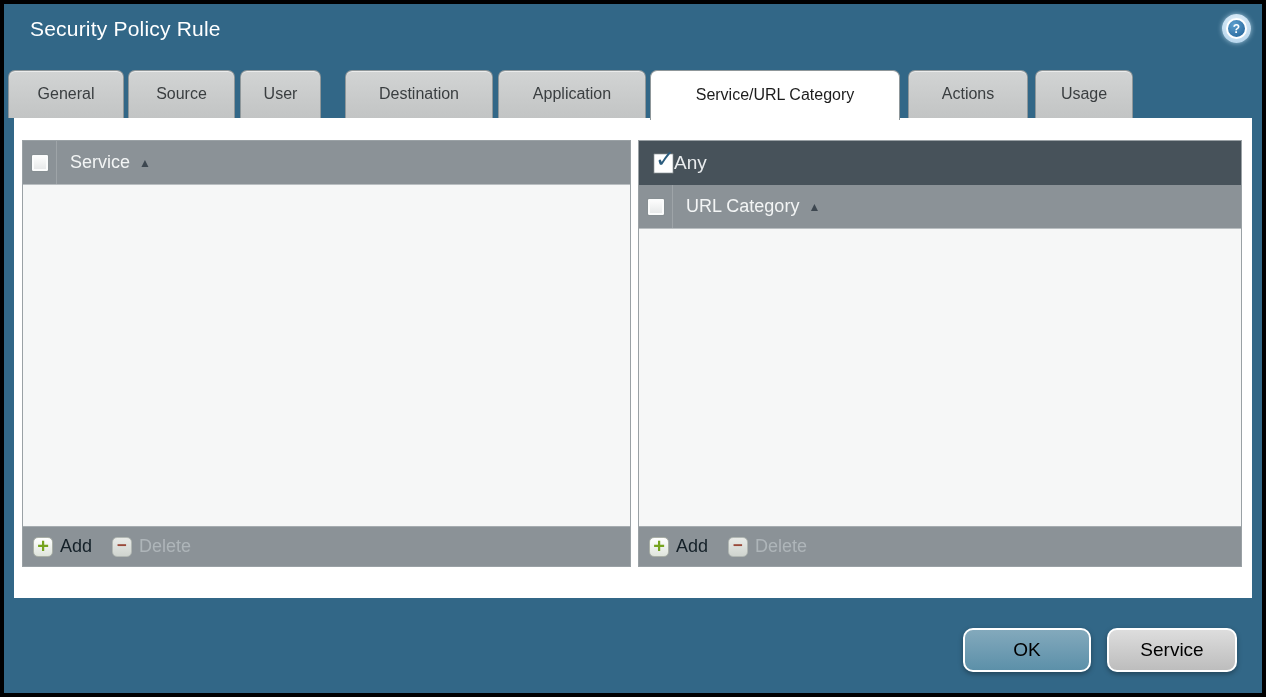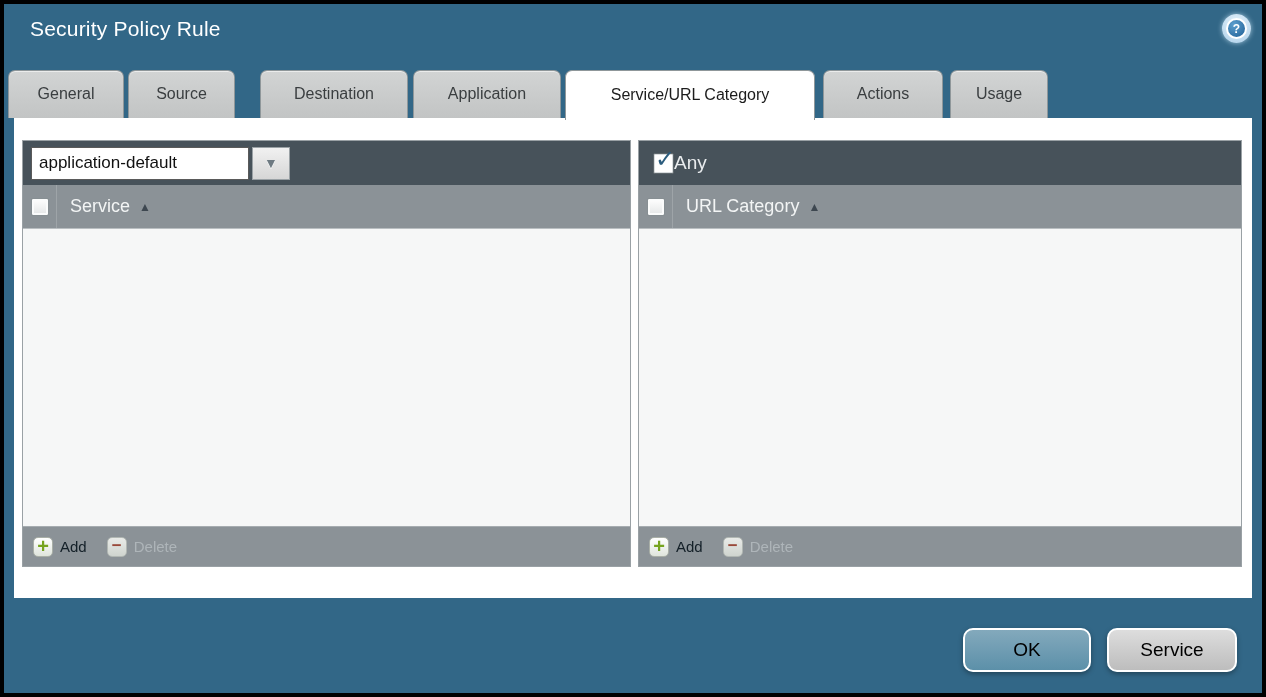--- a/index.html
+++ b/index.html
@@ -63,21 +63,21 @@
   .plist { flex:1; background:#f6f7f7; }
 
   .pfoot { height:40px; background:#8b9297; border-top:1px solid #a6acb0; display:flex; align-items:center;
            padding-left:10px; flex:none; }
   .foot-btn { display:flex; align-items:center; margin-right:20px; cursor:pointer; }
   .icon-box { width:20px; height:20px; border-radius:5px; display:flex; align-items:center; justify-content:center; flex:none; }
   .icon-box.add { background:linear-gradient(#ffffff,#dfe4dc); border:1px solid #a9afa7; }
   .icon-box.add span { color:#76a41f; font-size:20px; font-weight:bold; line-height:1; margin-top:-2px; }
   .icon-box.del { background:linear-gradient(#e9ebe8,#cfd4cf); border:1px solid #b1b7b3; }
   .icon-box.del span { color:#99493a; font-size:17px; font-weight:bold; line-height:1; margin-top:-2px; }
-  .foot-label { margin-left:7px; font-size:15px; color:#131f27; }
+  .foot-label { margin-left:7px; font-size:18px; color:#131f27; }
   .foot-btn.disabled { cursor:default; }
   .foot-btn.disabled .foot-label { color:#aeb5b9; }
 
   .dlg-btn { position:absolute; top:628px; height:44px; border-radius:10px; border:2px solid #ffffff;
              font-size:19px; font-family:"Liberation Sans",sans-serif; color:#000; text-align:center;
              line-height:40px; cursor:pointer; box-shadow:0 2px 5px rgba(0,0,0,.35); z-index:4; }
   .btn-ok { left:963px; width:128px; background:linear-gradient(#83a9bc,#5c90a9); }
   .btn-cancel { left:1107px; width:130px; background:linear-gradient(#dddddd,#bdbdbd); }
 </style>
 </head>
@@ -88,36 +88,31 @@
 
   <div class="title">Security Policy Rule</div>
 
   <div class="help-btn">
     <span class="help-inner">?</span>
   </div>
 
   <div class="tabs">
     <div class="tab t0">General</div>
     <div class="tab t1">Source</div>
+    <div class="tab t2">User</div>
     <div class="tab t3">Destination</div>
     <div class="tab t4">Application</div>
     <div class="tab t5 active">Service/URL Category</div>
     <div class="tab t6">Actions</div>
     <div class="tab t7">Usage</div>
   </div>
 
   <div class="content"></div>
 
   <section class="panel panel-left">
-    <div class="ptop">
-      <input class="combo-input" type="text" value="application-default" style="">
-      <button class="combo-btn">
-        <span>▼</span>
-      </button>
-    </div>
     <div class="phead">
       <span class="cb-cell">
         <span class="checkbox cb-head">
           
         </span>
       </span>
       <span class="phead-label">Service</span>
       <span class="sort-icon">▲</span>
     </div>
     <div class="plist"></div>

